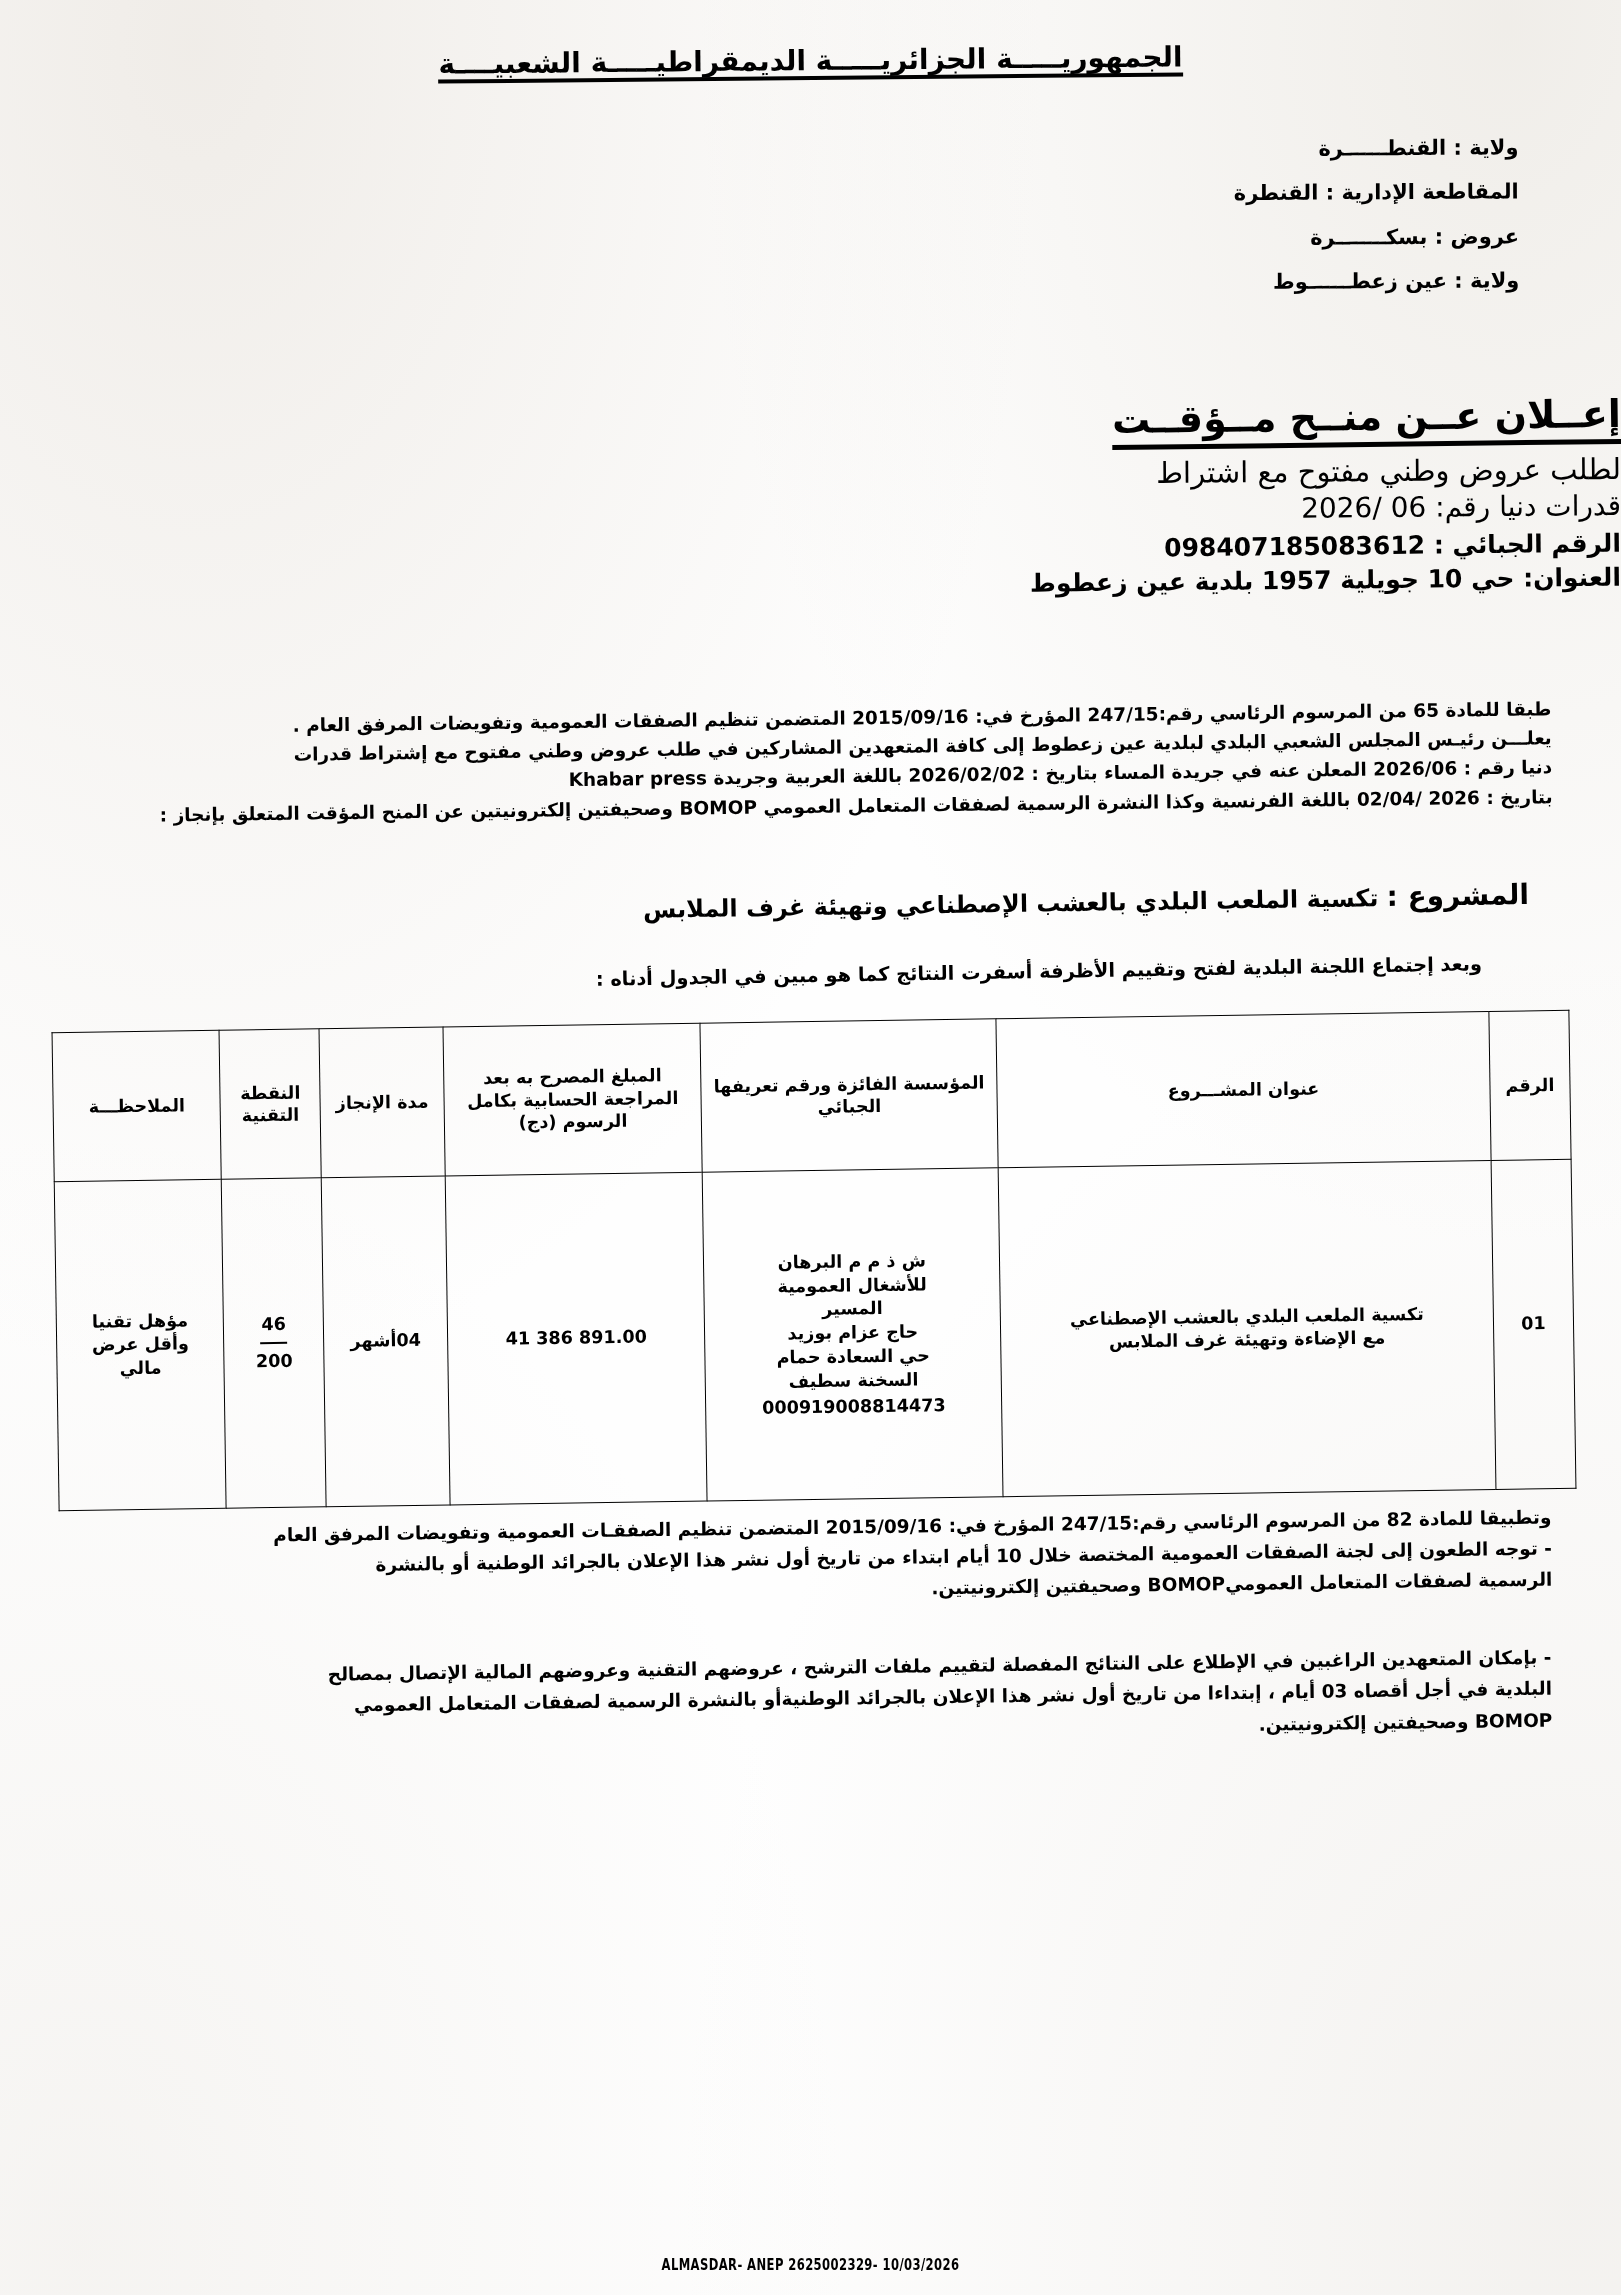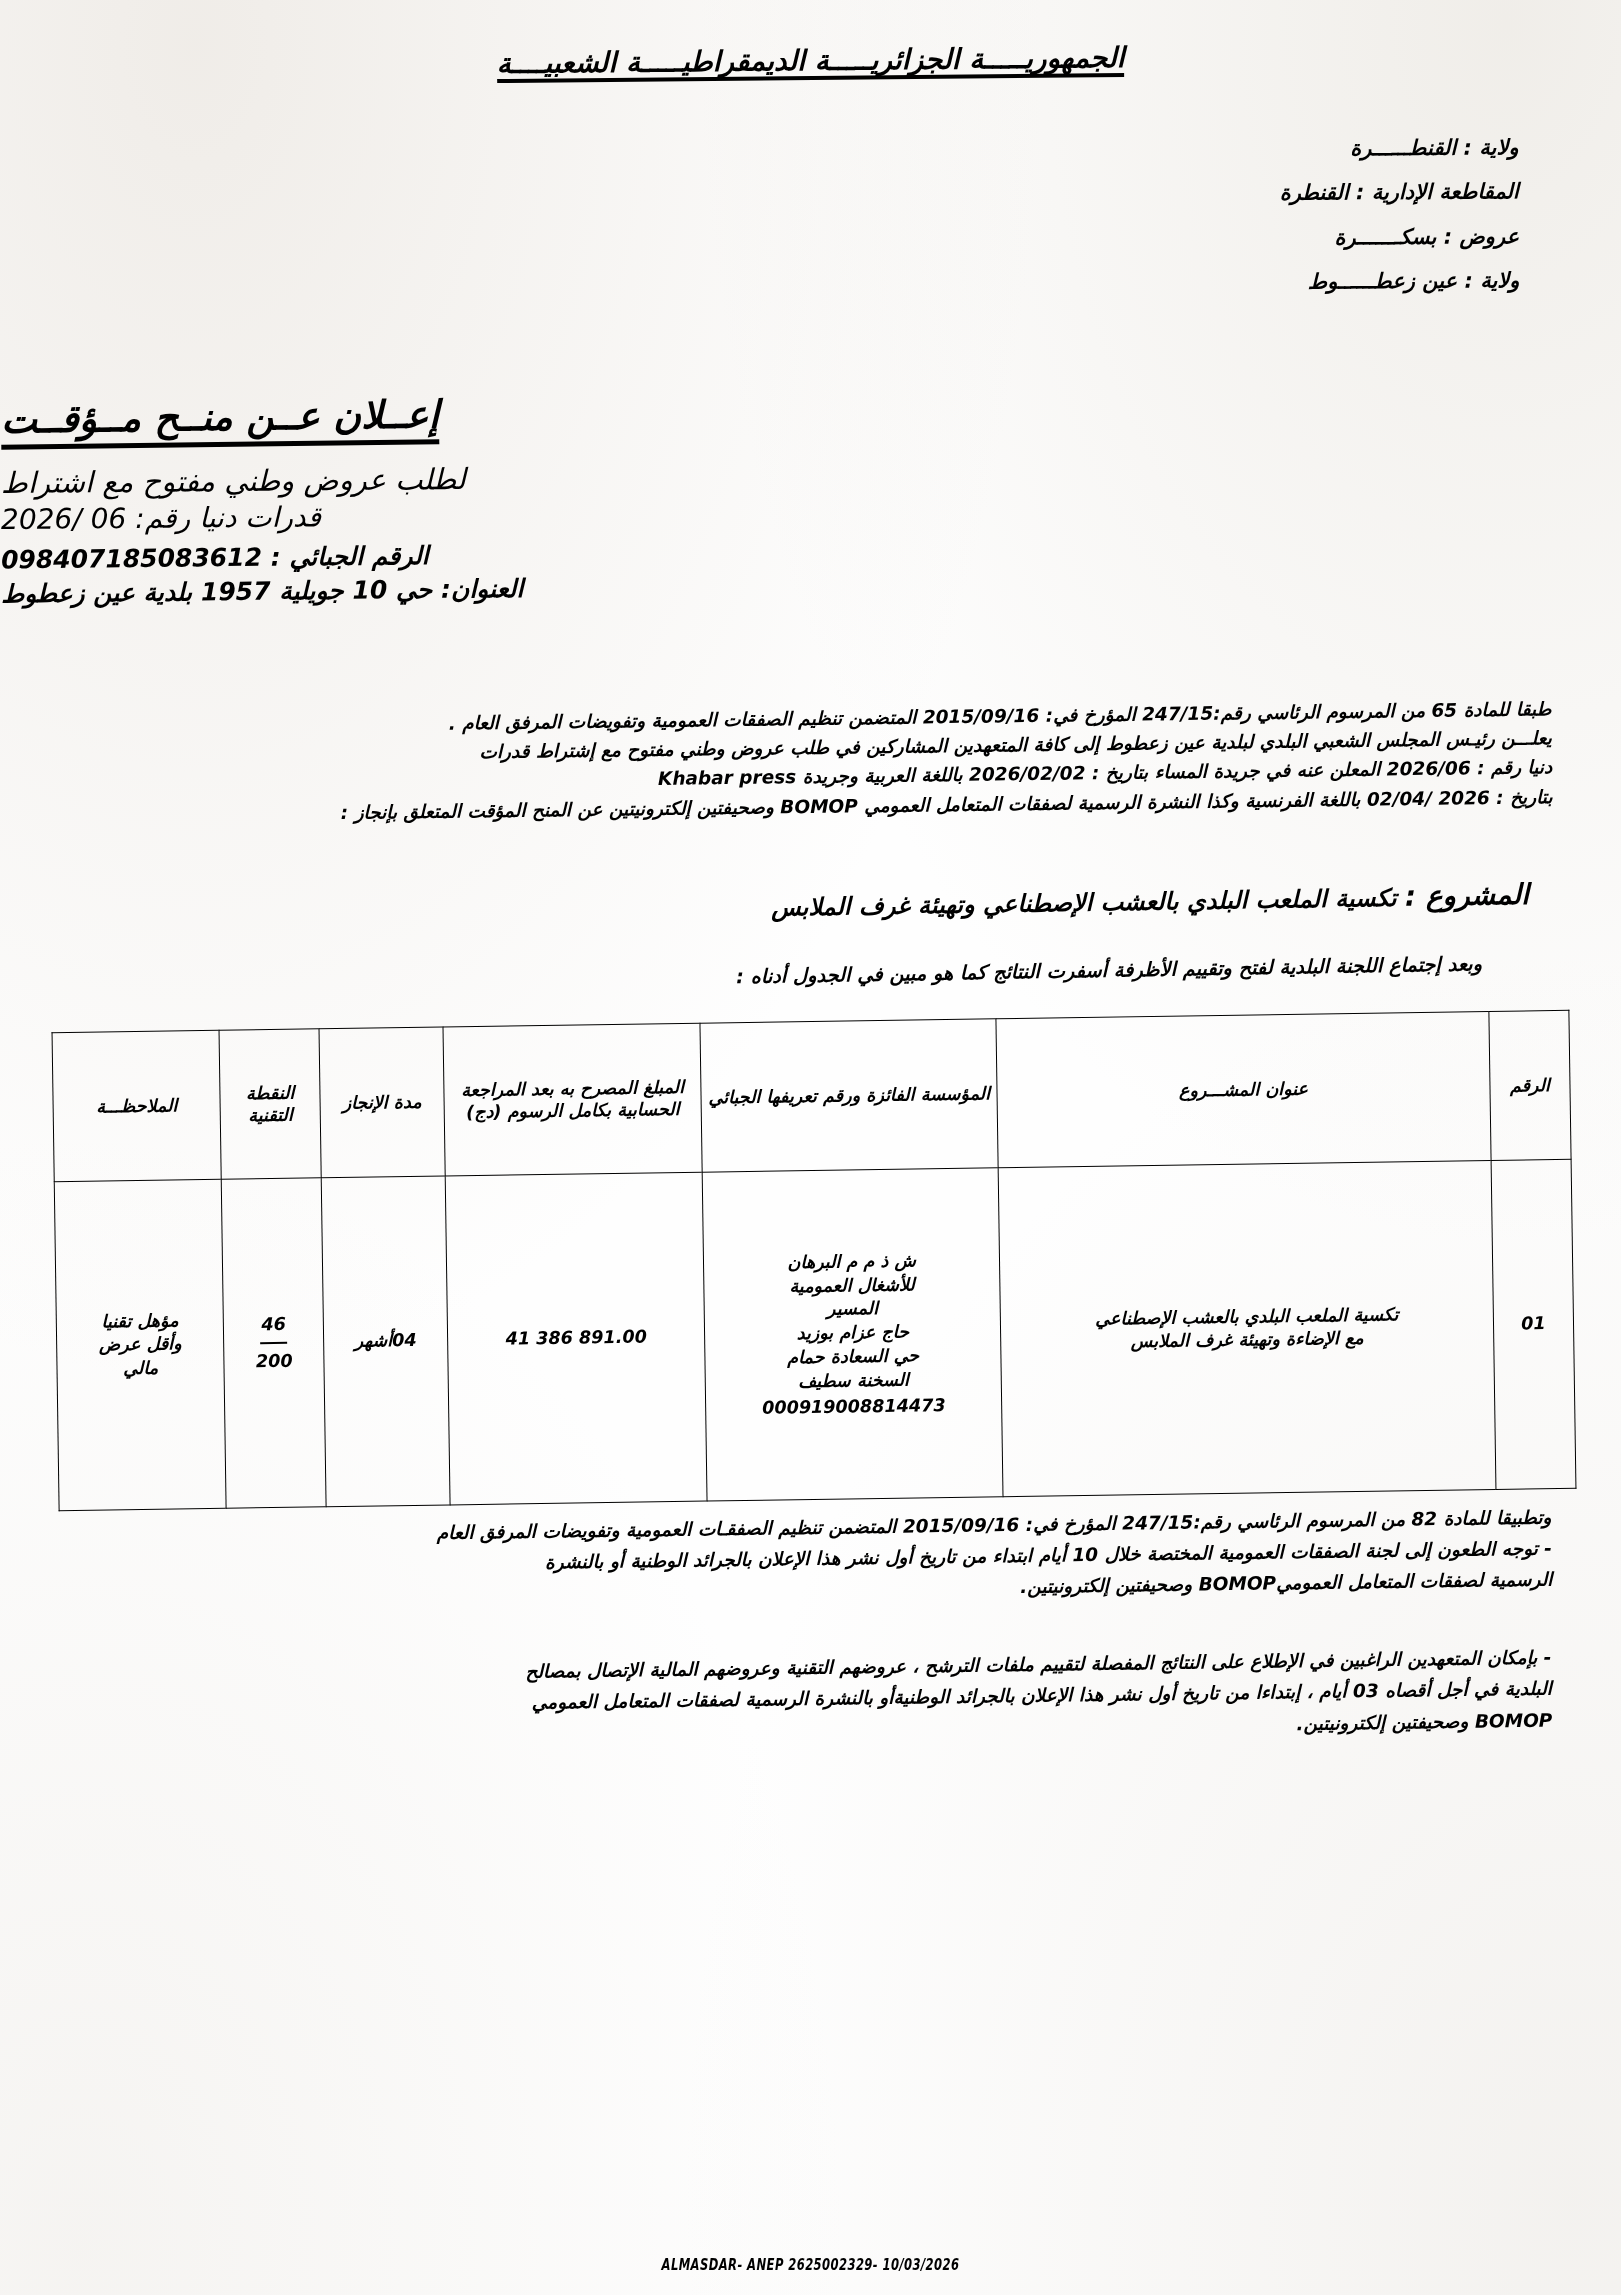--- a/index.html
+++ b/index.html
@@ -13,21 +13,20 @@
     height: 2295px;
     position: relative;
     font-family: "DejaVu Sans", "Liberation Sans", sans-serif;
     color: #000000;
     overflow: hidden;
   }
   .page {
     position: absolute;
     inset: 0;
     background: #fefefe;
-    font-style: italic;
   }
   
   .scan-tint {
     position: absolute;
     inset: 0;
     pointer-events: none;
     background:
       radial-gradient(ellipse at 12% 2%, rgba(228,222,214,0.55) 0%, rgba(255,255,255,0) 42%),
       radial-gradient(ellipse at 93% 1%, rgba(226,221,212,0.50) 0%, rgba(255,255,255,0) 38%),
       radial-gradient(ellipse at 97% 96%, rgba(230,226,220,0.45) 0%, rgba(255,255,255,0) 40%),
@@ -67,23 +66,23 @@
   }
   .admin-row {
     margin-bottom: 23px;
     white-space: nowrap;
   }
 
   
   .title-block {
     position: absolute;
     top: 395px;
-    left: 1px;
+    left: 16px;
     right: 0;
-    text-align: left;
+    text-align: right;
   }
   .main-title {
     font-size: 38px;
     font-weight: bold;
     letter-spacing: 5.5px;
     display: inline-block;
     border-bottom: 5.1px solid #000;
     padding-bottom: 2.8px;
     transform: rotate(-0.7deg);
   }

